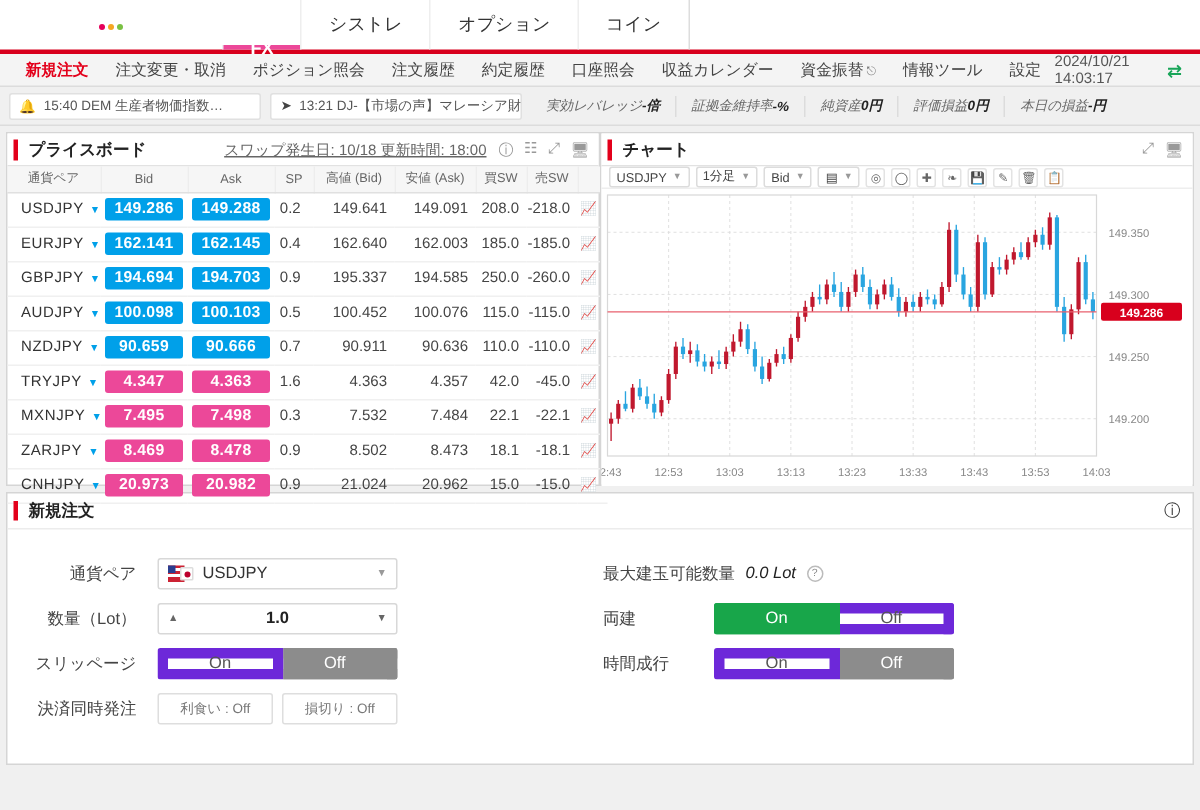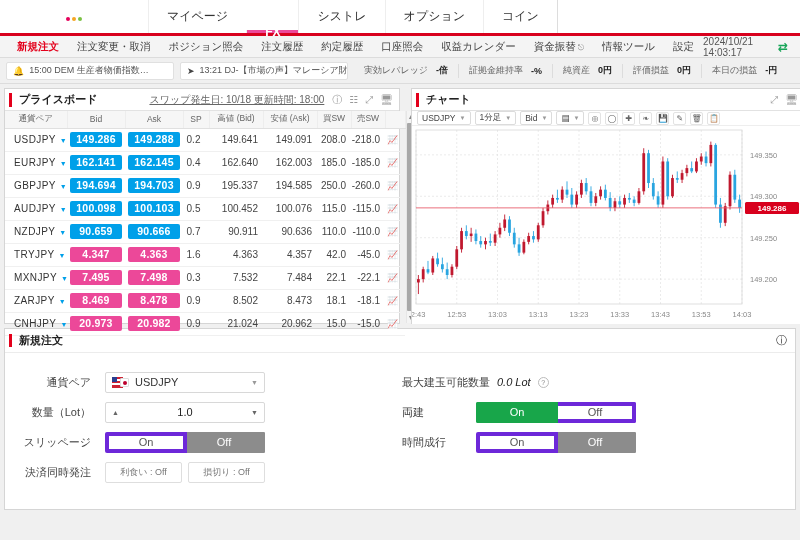--- a/index.html
+++ b/index.html
@@ -57,28 +57,28 @@
   }
   .ticker {
     background: #fff; border: 1px solid #e0e0e0; border-radius: 2px;
     height: 18px; display: flex; align-items: center; padding: 0 6px;
     font-size: 9px; color: #555; gap: 5px; overflow: hidden; white-space: nowrap;
   }
   .ticker .tk-ico { font-size: 9px; color: #444; }
   .ticker.t1 { width: 168px; }
   .ticker.t2 { width: 168px; }
   .stats { display: flex; align-items: center; flex: 1; }
-  .stat { display: flex; align-items: center; gap: 8px; padding: 0 10px;
-          border-right: 1px solid #dcdcdc; height: 14px; white-space: nowrap; }
+  .stat { display: flex; align-items: center; gap: 0; padding: 0 10px;
+          border-right: 1px solid #dcdcdc; height: 14px; white-space: nowrap; font-style: italic; }
   .stat:last-child { border-right: none; }
   .stat .lb { font-size: 9px; color: #666; }
   .stat .vl { font-size: 9px; color: #222; font-weight: bold; }
 
   
-  .row-top { display: flex; padding: 4px; gap: 11px; height: 244px; }
+  .row-top { display: flex; padding: 4px; gap: 0; height: 244px; }
   .panel { background: #fff; border: 1px solid #d5d5d5; display: flex; flex-direction: column; }
   .panel-head {
     height: 22px; display: flex; align-items: center; background: #fff;
     border-bottom: 1px solid #e2e2e2; padding-right: 6px; flex-shrink: 0;
   }
   .panel-head .bar { width: 3px; height: 14px; background: #e3001b; margin: 0 7px 0 4px; }
   .panel-head .ttl { font-size: 11px; font-weight: bold; color: #222; }
   .panel-head .meta { margin-left: auto; font-size: 10px; color: #666; white-space: nowrap; text-decoration: underline; }
   .panel-head .icons { display: flex; gap: 7px; margin-left: 8px; color: #999; font-size: 10px; align-items: center; }
 
@@ -156,26 +156,26 @@
   .flag .us::before { content: ""; position: absolute; left: 0; top: 0; width: 5px; height: 5px; background: #2a3d8f; }
   .flag .jp { position: absolute; right: 0; top: 1px; width: 9px; height: 9px; background: #fff;
               border: 0.5px solid #ddd; border-radius: 1px; }
   .flag .jp::after { content: ""; position: absolute; left: 2px; top: 2px; width: 4px; height: 4px;
                      background: #bc002d; border-radius: 50%; }
   .stepper {
     width: 160px; height: 21px; border: 1px solid #d8d8d8; border-radius: 2px;
     display: flex; align-items: center; padding: 0 6px; font-size: 11px; background: #fff;
   }
   .stepper .up { font-size: 7px; color: #666; }
-  .stepper .val { flex: 1; text-align: center; color: #222; }
+  .stepper .val { flex: 1; text-align: center; color: #222; font-weight: bold; }
   .stepper .dn { font-size: 7px; color: #666; }
   .toggle { display: flex; width: 160px; height: 21px; border-radius: 2px; overflow: hidden; }
   .toggle .op {
     flex: 1; display: flex; align-items: center; justify-content: center;
-    font-size: 11px; border: 4px solid #6d28d9; background: #fff; color: #555;
+    font-size: 11px; border: 7px solid #6d28d9; background: #fff; color: #555;
   }
   .toggle .op + .op { border-left: none; }
   .toggle .op.on-gray { background: #8c8c8c; color: #fff; border-color: #8c8c8c; }
   .toggle .op.on-green { background: #18a64a; color: #fff; border-color: #18a64a; }
   .pairbtns { display: flex; width: 160px; gap: 6px; }
   .pairbtns .pbtn {
     flex: 1; height: 21px; border: 1px solid #dedede; border-radius: 2px;
     display: flex; align-items: center; justify-content: center;
     font-size: 9px; color: #777; background: #fff;
   }
@@ -195,21 +195,20 @@
 
 <div id="app">
 
   <div class="topbar">
     <div class="logo">
       <span class="dots">
         <i class="d1"></i><i class="d2"></i><i class="d3"></i>
       </span>
     </div>
     <div class="mainnav">
-      <div class="nv">マイページ</div>
       <div class="nv active">FX</div>
       <div class="nv">シストレ</div>
       <div class="nv">オプション</div>
       <div class="nv">コイン</div>
     </div>
     <div class="nav-spacer"></div>
   </div>
 
   <div class="subnav">
     <div class="sv active">新規注文</div>
@@ -226,21 +225,21 @@
     <div class="sv">設定</div>
     <div class="right">
       <span class="clock">2024/10/21 14:03:17</span>
       <span class="sync-icon">⇄</span>
     </div>
   </div>
 
   <div class="infobar">
     <div class="ticker t1">
       <span class="tk-ico">🔔</span>
-      <span>15:00 DEM 生産者物価指数…</span>
+      <span>15:40 DEM 生産者物価指数…</span>
     </div>
     <div class="ticker t2">
       <span class="tk-ico">➤</span>
       <span>13:21 DJ-【市場の声】マレーシア財政…</span>
     </div>
     <div class="stats">
       <div class="stat">
         <span class="lb">実効レバレッジ</span>
         <span class="vl">-倍</span>
       </div>

